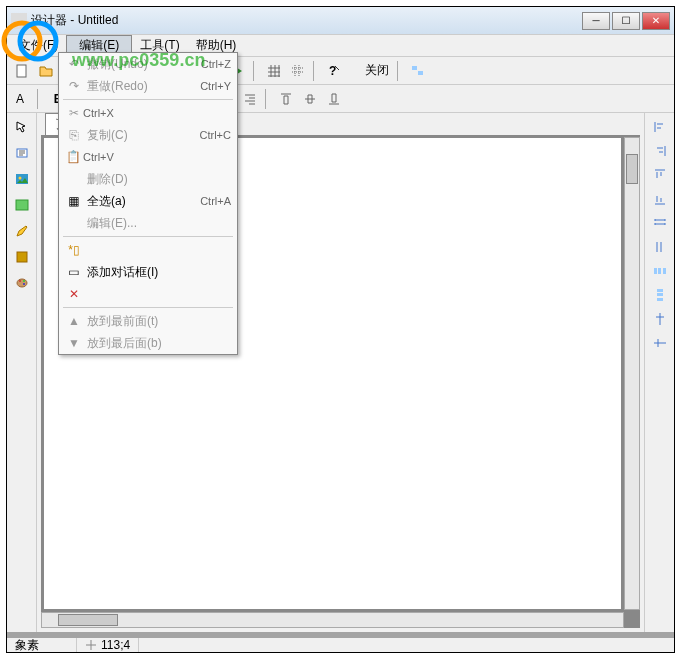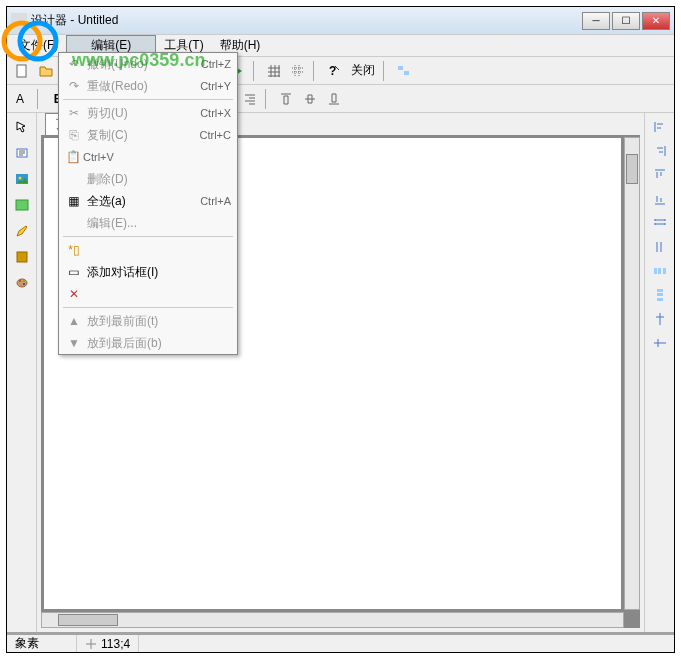--- a/index.html
+++ b/index.html
@@ -8,46 +8,46 @@
 .frame { position: absolute; left: 6px; top: 6px; right: 6px; bottom: 6px; border: 1px solid #000; background: #f0f0f0; }
 .titlebar { height: 28px; background: linear-gradient(#e8f0f8,#d0e0f0); display: flex; align-items: center; padding: 12px 4px; border-bottom: 1px solid #ccc; }
 .titlebar .icon { width: 16px; height: 16px; background: #ddd; margin-right: 4px; }
 .titlebar .title { flex: 1; color: #000; }
 .winbtns { display: flex; gap: 2px; }
 .winbtn { width: 28px; height: 18px; border: 1px solid #888; background: linear-gradient(#f8f8f8,#d8d8d8); display: flex; align-items: center; justify-content: center; font-size: 10px; }
 .winbtn.close { background: linear-gradient(#e88,#c33); color: #fff; }
 
 .menubar { height: 22px; background: #f0f0f0; display: flex; align-items: center; padding-left: 4px; border-bottom: 1px solid #ccc; }
 .menuitem { padding: 2px 8px; cursor: pointer; }
-.menuitem.open { background: #d0d8e0; border: 1px solid #888; padding: 1px 24px; }
+.menuitem.open { background: #d0d8e0; border: 1px solid #888; padding: 1px 12px; }
 
 .toolbar { height: 28px; background: #f0f0f0; display: flex; align-items: center; padding: 0 4px; border-bottom: 1px solid #ccc; gap: 2px; }
 .tbtn { width: 22px; height: 22px; display: flex; align-items: center; justify-content: center; border: 1px solid transparent; }
 .tbtn svg { width: 14px; height: 14px; }
 .tsep { width: 6px; height: 20px; border-left: 1px solid #aaa; margin: 0 2px; }
-.tlabel { padding: 0 4px; }
+.tlabel { padding: 0 4px; margin-left: 14px; }
 
 .client { position: absolute; top: 106px; left: 0; right: 0; bottom: 20px; display: flex; }
 .leftbar { width: 30px; background: #f0f0f0; border-right: 1px solid #ccc; display: flex; flex-direction: column; align-items: center; padding-top: 4px; gap: 6px; }
 .lbtn { width: 20px; height: 20px; display:flex; align-items:center; justify-content:center; }
 
 .main { flex: 1; display: flex; flex-direction: column; position: relative; }
 .tabrow { height: 22px; display: flex; align-items: end; padding-left: 8px; background: #f0f0f0; }
 .tab { padding: 2px 10px; border: 1px solid #888; border-bottom: none; background: #fff; }
 
 .canvaswrap { flex: 1; border: 1px solid #888; margin: 0 4px 4px 4px; background: #888; display: flex; }
 .canvas { flex: 1; margin: 2px 18px 18px 2px; background: #fff; background-image: radial-gradient(#666 0.5px, transparent 0.5px); background-size: 4px 4px; background-position: 0 0; }
 .vscroll { position: absolute; right: 4px; top: 24px; bottom: 22px; width: 16px; background: #e8e8e8; border: 1px solid #aaa; }
 .vscroll .thumb { position: absolute; left: 1px; right: 1px; top: 16px; height: 30px; background: #ccc; border: 1px solid #888; }
 .hscroll { position: absolute; left: 4px; right: 20px; bottom: 4px; height: 16px; background: #e8e8e8; border: 1px solid #aaa; }
 .hscroll .thumb { position: absolute; top: 1px; bottom: 1px; left: 16px; width: 60px; background: #ccc; border: 1px solid #888; }
 
 .rightbar { width: 30px; background: #f0f0f0; border-left: 1px solid #ccc; display: flex; flex-direction: column; align-items: center; padding-top: 4px; gap: 4px; }
 
-.statusbar { position: absolute; bottom: 0; left: 0; right: 0; height: 20px; background: #f0f0f0; border-top: 3px solid #a3a3a3; display: flex; align-items: center; }
+.statusbar { position: absolute; bottom: 0; left: 0; right: 0; height: 20px; background: #f0f0f0; border-top: 6px solid #a3a3a3; display: flex; align-items: center; }
 .statuscell { padding: 0 8px; border-right: 1px solid #ccc; height: 100%; display: flex; align-items: center; }
 
 .dropdown { position: absolute; left: 58px; top: 52px; width: 180px; background: #f8f8f8; border: 1px solid #888; box-shadow: 2px 2px 4px rgba(0,0,0,0.3); z-index: 100; }
 .dditem { display: flex; align-items: center; height: 22px; padding: 0 6px; }
 .dditem.disabled { color: #999; }
 .ddicon { width: 18px; display: flex; justify-content: center; }
 .ddlabel { flex: 1; padding-left: 4px; }
 .ddshort { color: #666; font-size: 11px; }
 .ddsep { height: 1px; background: #ccc; margin: 2px 4px; }
 
@@ -358,21 +358,20 @@
       <span class="ddshort">Ctrl+Z</span>
     </div>
   <div class="dditem disabled">
       <span class="ddicon">↷</span>
       <span class="ddlabel">重做(Redo)</span>
       <span class="ddshort">Ctrl+Y</span>
     </div>
   <div class="ddsep"></div>
   <div class="dditem disabled">
       <span class="ddicon">✂</span>
-      <span class="ddlabel">剪切(U)</span>
       <span class="ddshort">Ctrl+X</span>
     </div>
   <div class="dditem disabled">
       <span class="ddicon">⎘</span>
       <span class="ddlabel">复制(C)</span>
       <span class="ddshort">Ctrl+C</span>
     </div>
   <div class="dditem disabled">
       <span class="ddicon">📋</span>
       <span class="ddshort">Ctrl+V</span>

